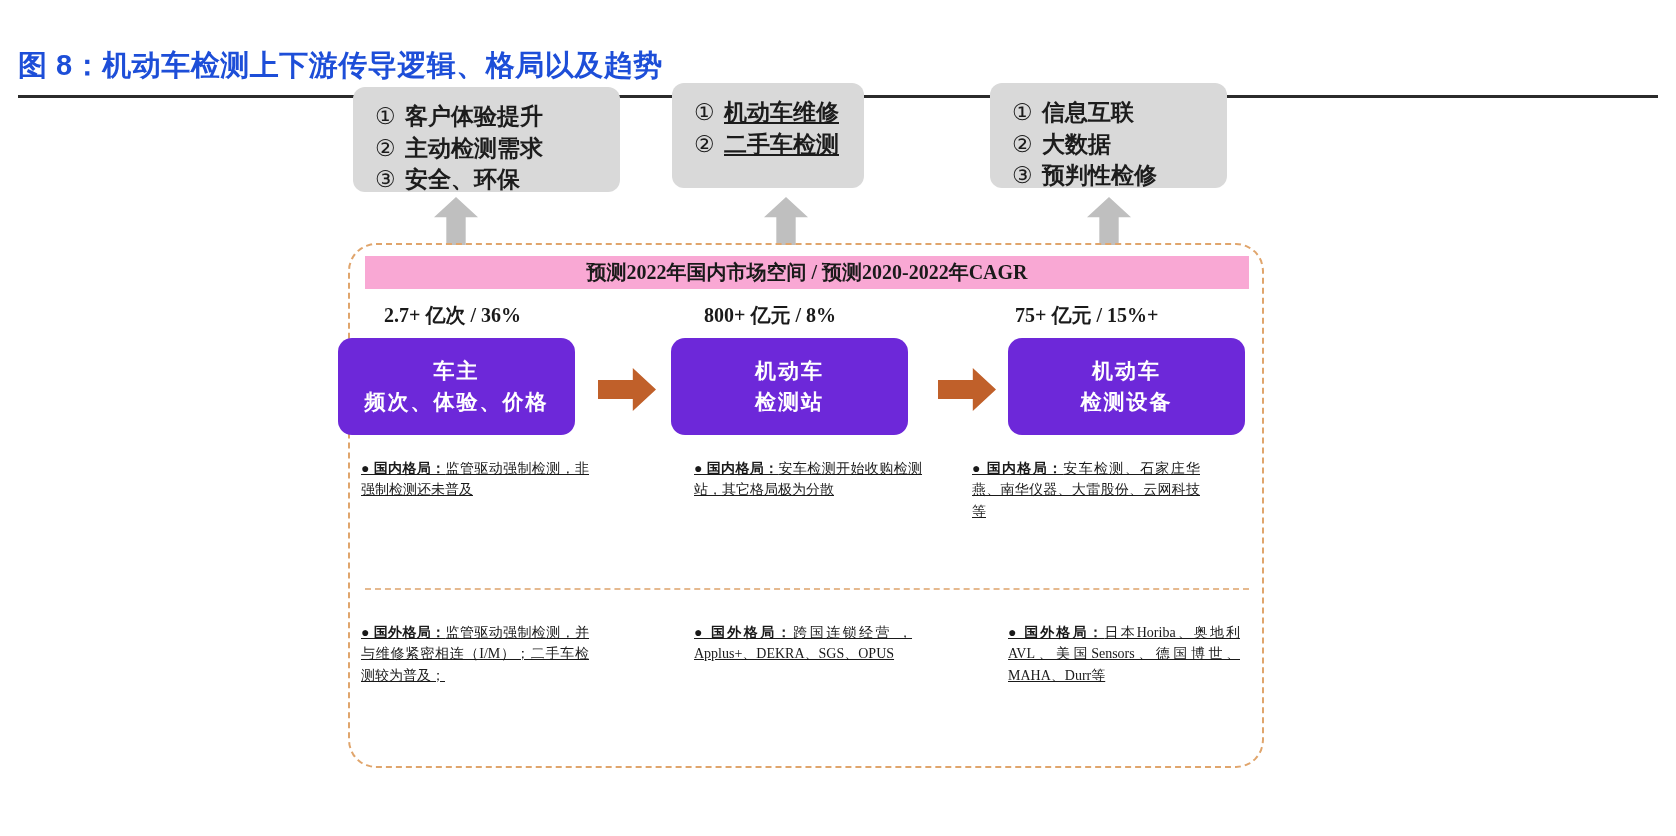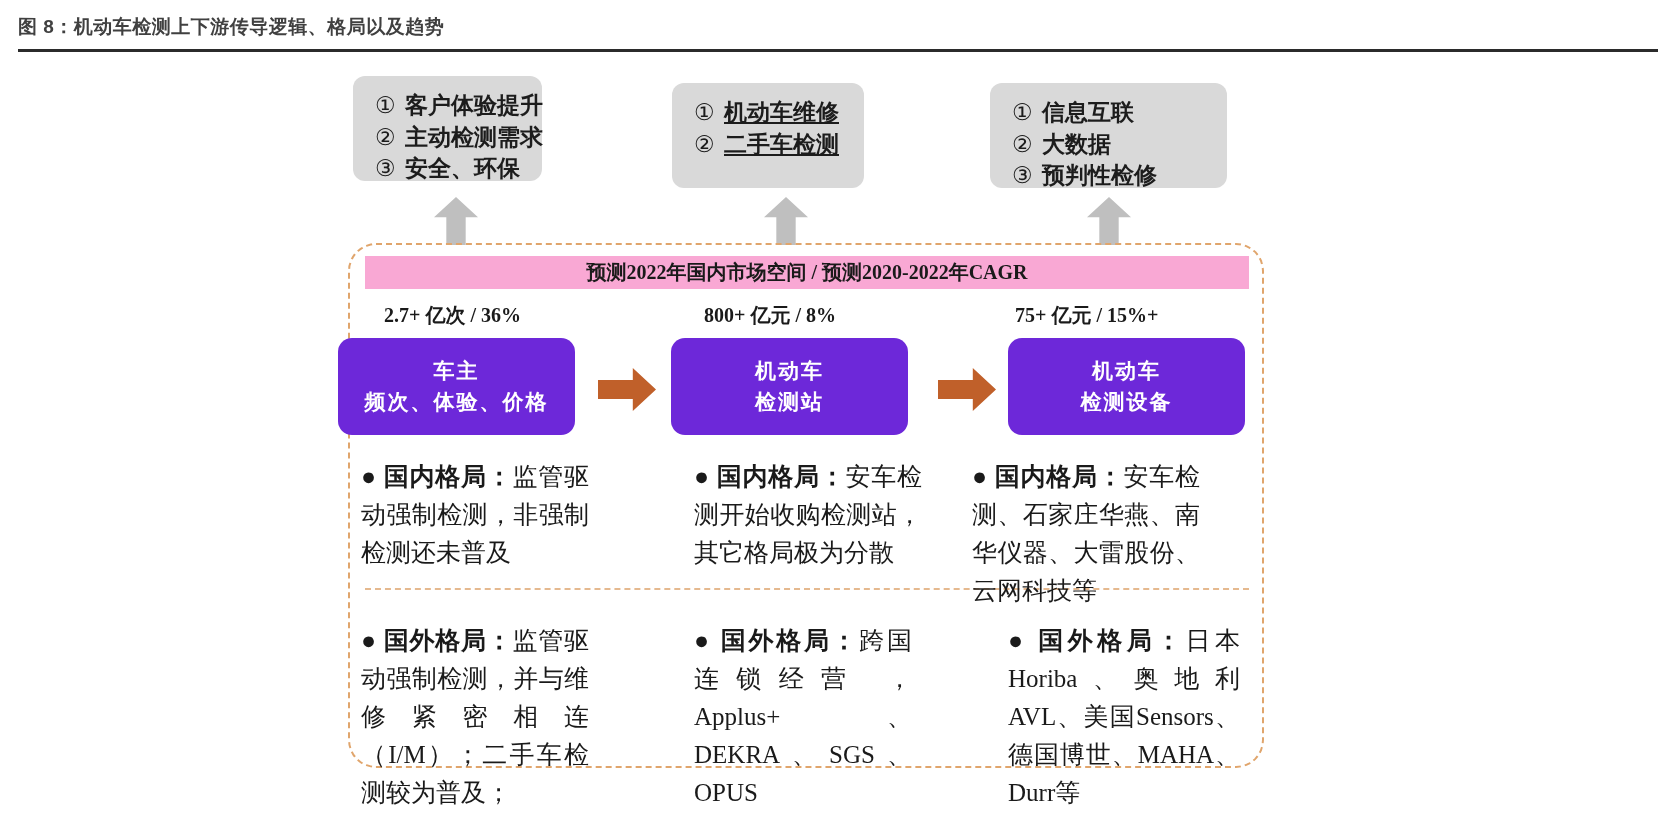--- a/index.html
+++ b/index.html
@@ -16,26 +16,27 @@
   }
 
   
   #title-bar {
     position: absolute;
     left: 18px;
     top: 14px;
     width: 1640px;
   }
   #figure-title {
-    color: #404040;
-    font-size: 19px;
+    color: #1d4ed8;
+    font-size: 29px;
     font-weight: bold;
     font-family: "Liberation Sans", "DejaVu Sans", sans-serif;
     letter-spacing: 0.5px;
     white-space: nowrap;
+    margin-top: 32px;
   }
   #title-rule {
     margin-top: 9px;
     height: 3px;
     background: #2b2b2b;
     width: 1640px;
   }
 
   
   .outcome-box {
@@ -53,21 +54,21 @@
   .outcome-line {
     white-space: nowrap;
     display: block;
   }
   .circ-num {
     display: inline-block;
     width: 30px;
     font-weight: normal;
   }
 
-  #outcome-box-1 { left: 353px; top: 76px; width: 189px; height: 105px; }
+  #outcome-box-1 { left: 353px; top: 87px; width: 267px; height: 105px; }
   #outcome-box-2 { left: 672px; top: 83px; width: 192px; height: 105px; text-decoration: underline; }
   #outcome-box-3 { left: 990px; top: 83px; width: 237px; height: 105px; }
 
   
   .up-arrow {
     position: absolute;
     width: 44px;
     height: 48px;
     background: #bfbfbf;
     clip-path: polygon(50% 0%, 100% 42%, 72% 42%, 72% 100%, 28% 100%, 28% 42%, 0% 42%);
@@ -152,26 +153,27 @@
     height: 43px;
     background: #c0602a;
     clip-path: polygon(0% 28%, 60% 28%, 60% 0%, 100% 50%, 60% 100%, 60% 72%, 0% 72%);
   }
   #right-arrow-1 { left: 598px; }
   #right-arrow-2 { left: 938px; }
 
   
   .landscape-text {
     position: absolute;
-    font-size: 25px;
+    font-size: 14px;
     line-height: 1.52;
     color: #1a1a1a;
     font-family: "Liberation Serif", "DejaVu Serif", serif;
     text-align: justify;
     text-justify: inter-character;
+    text-decoration: underline;
   }
   .landscape-text .lead {
     font-weight: bold;
   }
 
   #domestic-1 { left: 361px; top: 458px; width: 228px; }
   #domestic-2 { left: 694px; top: 458px; width: 228px; }
   #domestic-3 { left: 972px; top: 458px; width: 228px; }
 
   #overseas-1 { left: 361px; top: 622px; width: 228px; }

